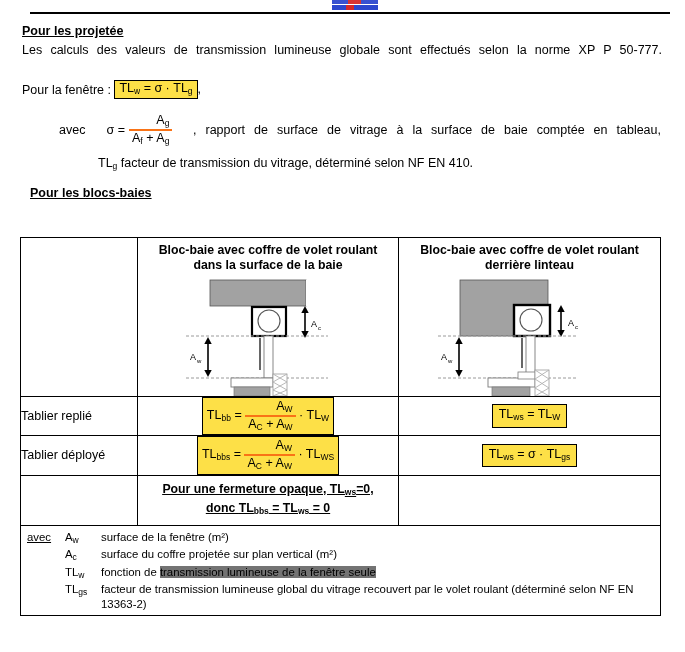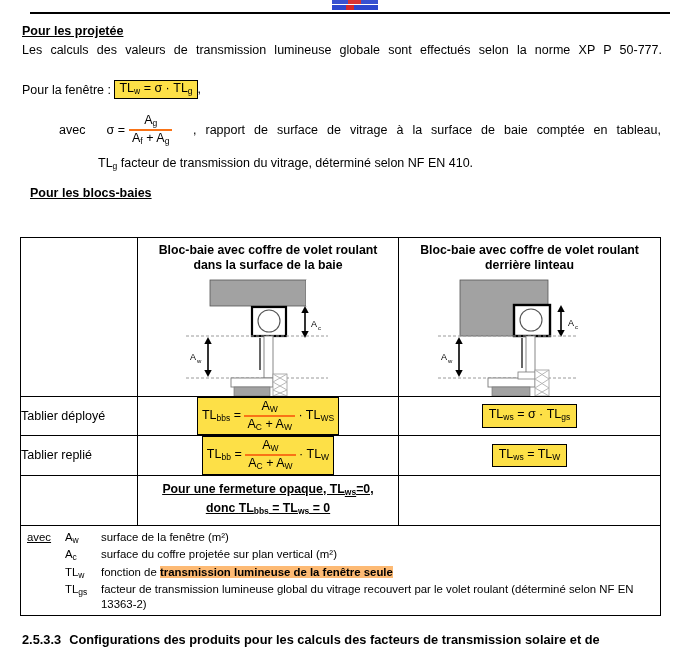--- a/index.html
+++ b/index.html
@@ -56,21 +56,21 @@
   
   .fbox {
     display: inline-block; border: 1px solid #000; padding: 1px 4px 2px 4px;
     background: #fde047; vertical-align: middle; line-height: 1.1;
     font-size: 12.5px; white-space: nowrap;
   }
   .frac {
     display: inline-block; vertical-align: middle; text-align: center;
     line-height: 1.12;
   }
-  .frac .num { display: block; padding: 0 3px 0px 3px; }
+  .frac .num { display: block; padding: 0 3px 0px 3px; text-align: right; }
   .frac .den { display: block; border-top: 2px solid #f97316; padding: 0px 3px 0 3px; }
 
   
   .tbl {
     position: absolute; left: 20px; top: 237px;
     width: 554px;
     border-collapse: collapse;
     table-layout: fixed;
   }
   .tbl td {
@@ -100,21 +100,21 @@
   .opaque-note span { text-decoration: underline; }
 
   
   .legend {
     font-size: 11.4px; line-height: 14.4px; padding: 4px 4px 4px 6px;
   }
   .legend table { border-collapse: collapse; }
   .legend td { border: none !important; padding: 0 0 0 0; vertical-align: top; }
   .lg-avec { width: 34px; text-decoration: underline; padding-right: 4px !important; }
   .lg-sym  { width: 36px; white-space: nowrap; }
-  .hl { background: #fdba74; font-weight: bold; }
+  .hl { background: #737373; }
 
   
   .sec-heading {
     position: absolute; left: 22px; top: 632px; width: 640px;
     font-weight: bold; font-size: 12.8px;
   }
   .sec-heading .num { margin-right: 8px; }
 
   
   .diagwrap { display: block; margin: 0 auto; }
@@ -257,57 +257,57 @@
 
           <rect x="62" y="109" width="38" height="9" fill="#a2a2a2" stroke="#7a7a7a" stroke-width="0.7"></rect>
 
           <rect x="105" y="92" width="14" height="26" fill="#ffffff" stroke="#9a9a9a" stroke-width="0.8"></rect>
           <path d="M105,92 L119,101 M105,101 L119,110 M105,110 L119,118 M119,92 L105,101 M119,101 L105,110 M119,110 L105,118" stroke="#b0b0b0" stroke-width="0.9" fill="none"></path>
         </svg>
       </td>
     </tr>
 
     <tr>
+      <td class="rowlabel">Tablier replié</td>
+      <td class="cell-center">
+        <span class="fbox">
+          <span>TL</span><sub>bb</sub>
+          <span>=</span>
+          <span class="frac">
+            <span class="num"><span>A</span><sub>W</sub></span>
+            <span class="den"><span>A</span><sub>C</sub> <span>+ A</span><sub>W</sub></span>
+          </span>
+          <span>· TL</span><sub>W</sub>
+        </span>
+      </td>
+      <td class="cell-center">
+        <span class="fbox" style="padding:3px 6px 4px 6px;">
+          <span>TL</span><sub>ws</sub>
+          <span>= TL</span><sub>W</sub>
+        </span>
+      </td>
+    </tr>
+
+    <tr>
       <td class="rowlabel">Tablier déployé</td>
       <td class="cell-center">
         <span class="fbox">
           <span>TL</span><sub>bbs</sub>
           <span>=</span>
           <span class="frac">
             <span class="num"><span>A</span><sub>W</sub></span>
             <span class="den"><span>A</span><sub>C</sub> <span>+ A</span><sub>W</sub></span>
           </span>
           <span>· TL</span><sub>WS</sub>
         </span>
       </td>
       <td class="cell-center">
         <span class="fbox" style="padding:3px 6px 4px 6px;">
           <span>TL</span><sub>ws</sub>
           <span>= σ · TL</span><sub>gs</sub>
-        </span>
-      </td>
-    </tr>
-
-    <tr>
-      <td class="rowlabel">Tablier replié</td>
-      <td class="cell-center">
-        <span class="fbox">
-          <span>TL</span><sub>bb</sub>
-          <span>=</span>
-          <span class="frac">
-            <span class="num"><span>A</span><sub>W</sub></span>
-            <span class="den"><span>A</span><sub>C</sub> <span>+ A</span><sub>W</sub></span>
-          </span>
-          <span>· TL</span><sub>W</sub>
-        </span>
-      </td>
-      <td class="cell-center">
-        <span class="fbox" style="padding:3px 6px 4px 6px;">
-          <span>TL</span><sub>ws</sub>
-          <span>= TL</span><sub>W</sub>
         </span>
       </td>
     </tr>
 
     <tr>
       <td>&nbsp;</td>
       <td>
         <div class="opaque-note">
           <div><span>Pour une fermeture opaque, TL</span><sub style="text-decoration:underline;">ws</sub><span>=0,</span></div>
           <div><span>donc </span><span>TL</span><sub style="text-decoration:none;">bbs</sub><span> = TL</span><sub style="text-decoration:none;">ws</sub><span> = 0</span></div>
@@ -342,17 +342,14 @@
               <td>facteur de transmission lumineuse global du vitrage recouvert par le volet roulant (déterminé selon NF EN 13363-2)</td>
             </tr>
           </tbody>
               </table>
         </div>
       </td>
     </tr>
   </tbody>
     </table>
 
-  <div class="sec-heading">
-    <span class="num">2.5.3.3</span><span>Configurations des produits pour les calculs des facteurs de transmission solaire et de</span>
-  </div>
 
 </div>
 
 </body></html>

